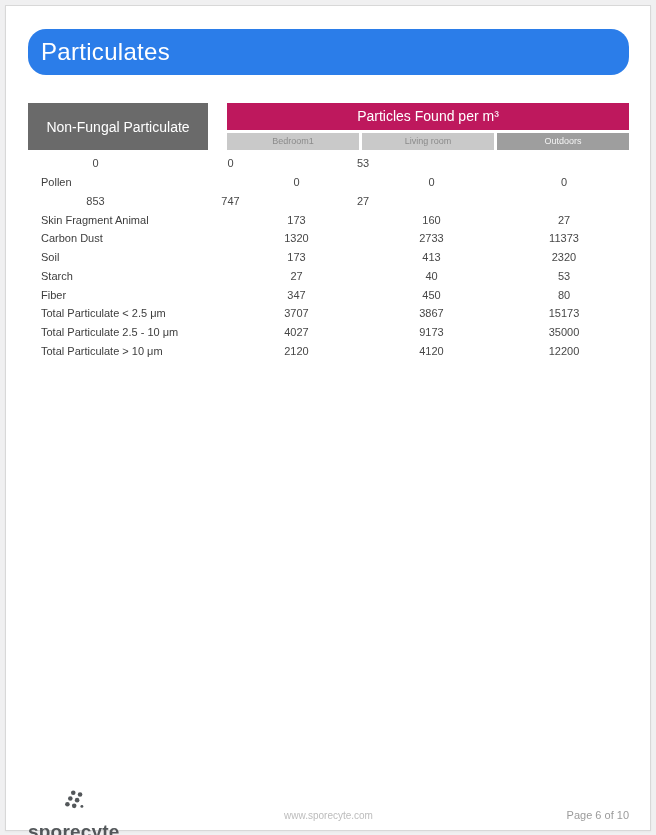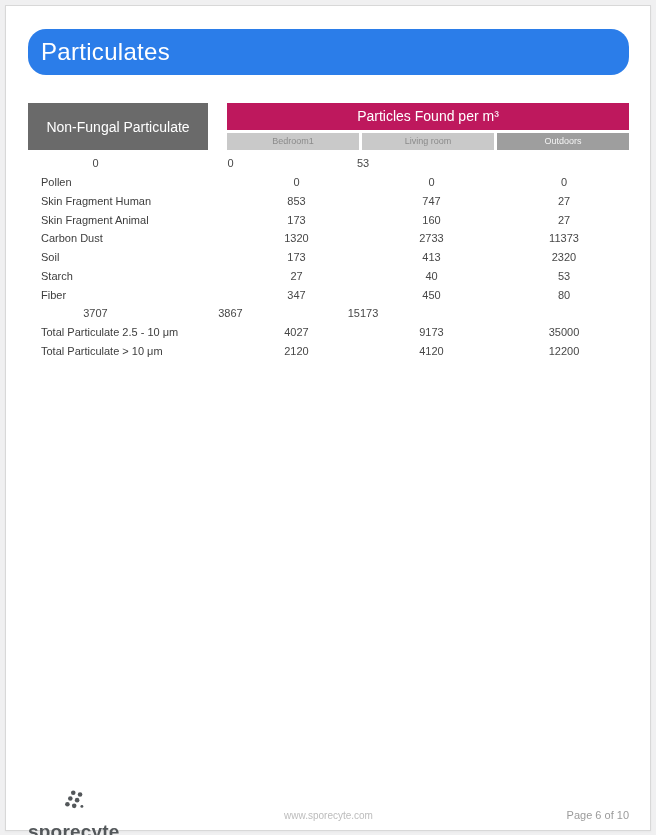--- a/index.html
+++ b/index.html
@@ -127,21 +127,20 @@
   </div>
 
   <div class="trow">
     <div class="row-label">Pollen</div>
     <div class="row-value">0</div>
     <div class="row-value">0</div>
     <div class="row-value">0</div>
   </div>
 
   <div class="trow">
-    <div class="row-label">Skin Fragment Human</div>
     <div class="row-value">853</div>
     <div class="row-value">747</div>
     <div class="row-value">27</div>
   </div>
 
   <div class="trow">
     <div class="row-label">Skin Fragment Animal</div>
     <div class="row-value">173</div>
     <div class="row-value">160</div>
     <div class="row-value">27</div>
@@ -169,20 +168,21 @@
   </div>
 
   <div class="trow">
     <div class="row-label">Fiber</div>
     <div class="row-value">347</div>
     <div class="row-value">450</div>
     <div class="row-value">80</div>
   </div>
 
   <div class="trow">
+    <div class="row-label">Total Particulate &lt; 2.5 μm</div>
     <div class="row-value">3707</div>
     <div class="row-value">3867</div>
     <div class="row-value">15173</div>
   </div>
 
   <div class="trow">
     <div class="row-label">Total Particulate 2.5 - 10 μm</div>
     <div class="row-value">4027</div>
     <div class="row-value">9173</div>
     <div class="row-value">35000</div>

